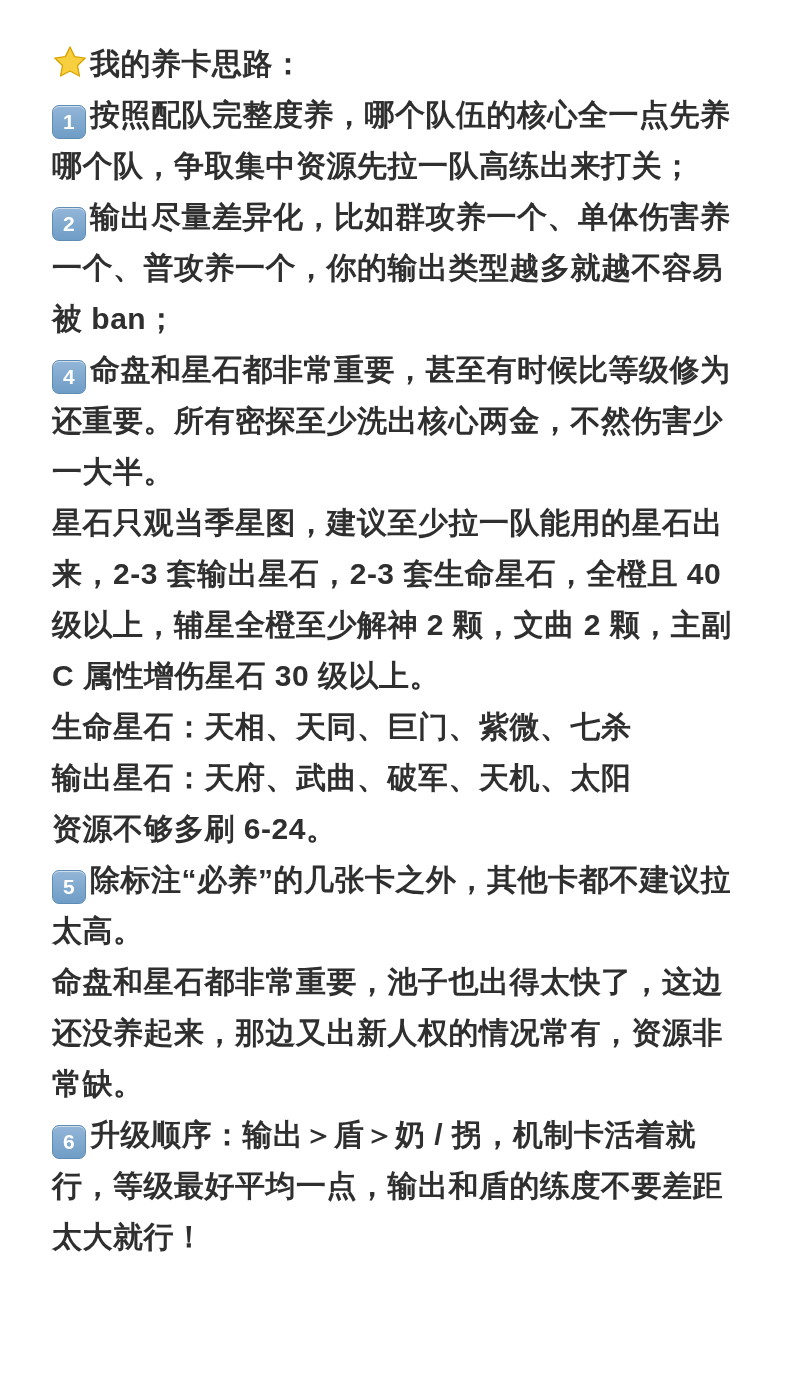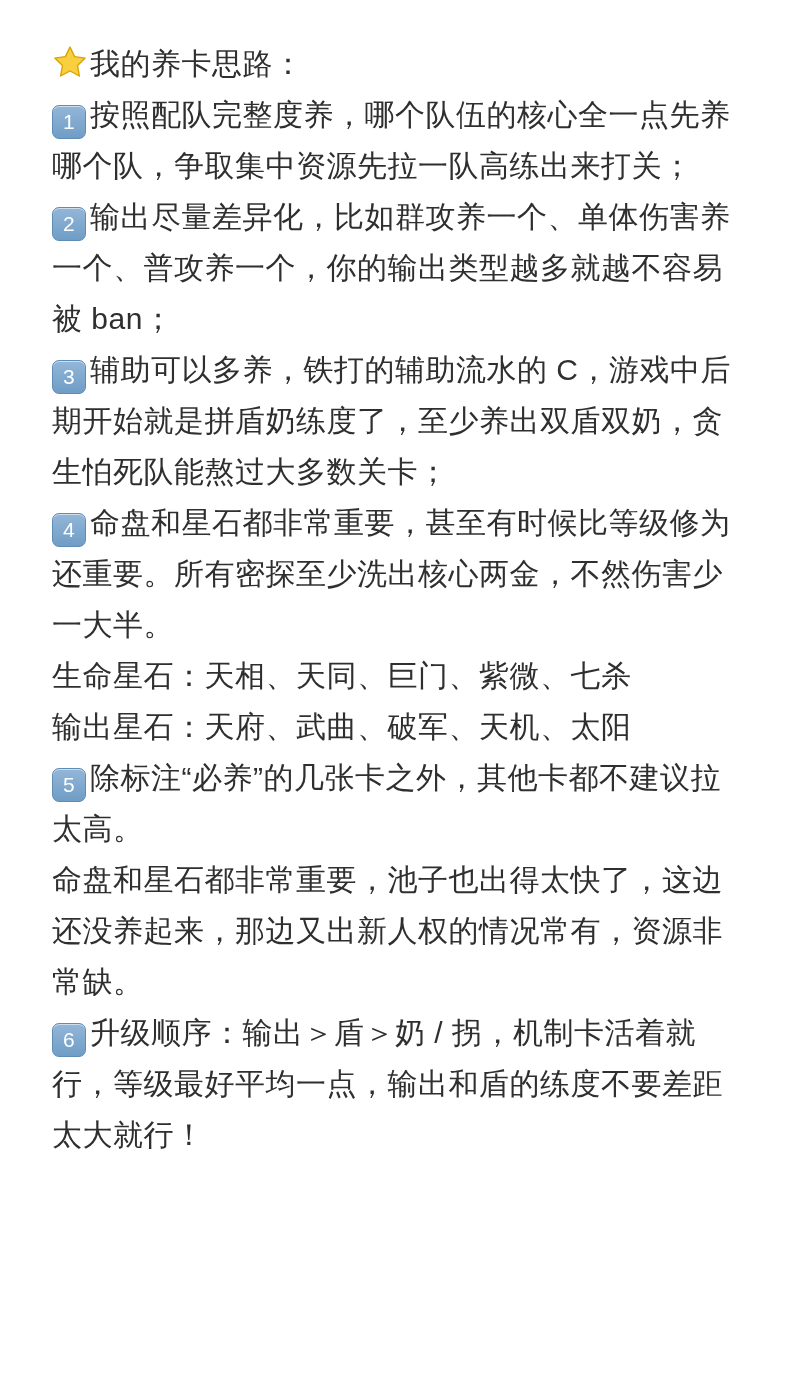--- a/index.html
+++ b/index.html
@@ -21,20 +21,21 @@
     background: #ffffff;
   }
   .para {
     font-size: 30px;
     line-height: 51px;
     letter-spacing: 0.5px;
     color: #2f2f2f;
     margin: 0;
     text-align: left;
     word-break: break-word;
+    font-weight: bold;
   }
   .star-icon {
     display: inline-block;
     width: 36px;
     height: 36px;
     vertical-align: -6px;
     margin-right: 2px;
   }
   .num-badge {
     display: inline-block;
@@ -67,30 +68,29 @@
   </p>
 
   <p class="para">
     <span class="num-badge">1</span><span>按照配队完整度养，哪个队伍的核心全一点先养哪个队，争取集中资源先拉一队高练出来打关；</span>
   </p>
 
   <p class="para">
     <span class="num-badge">2</span><span>输出尽量差异化，比如群攻养一个、单体伤害养一个、普攻养一个，你的输出类型越多就越不容易被 ban；</span>
   </p>
 
-  <p class="para">
-    <span class="num-badge">3</span><span>辅助可以多养，铁打的辅助流水的 C，游戏中后期开始就是拼盾奶练度了，至少养出双盾双奶，贪生怕死队能熬过大多数关卡；</span>
-  </p>
 
   <p class="para">
     <span class="num-badge">4</span><span>命盘和星石都非常重要，甚至有时候比等级修为还重要。所有密探至少洗出核心两金，不然伤害少一大半。</span>
   </p>
 
+  <p class="para">星石只观当季星图，建议至少拉一队能用的星石出来，2-3 套输出星石，2-3 套生命星石，全橙且 40 级以上，辅星全橙至少解神 2 颗，文曲 2 颗，主副 C 属性增伤星石 30 级以上。</p>
   <p class="para">生命星石：天相、天同、巨门、紫微、七杀</p>
   <p class="para">输出星石：天府、武曲、破军、天机、太阳</p>
+  <p class="para">资源不够多刷 6-24。</p>
 
   <p class="para">
     <span class="num-badge">5</span><span>除标注“必养”的几张卡之外，其他卡都不建议拉太高。</span>
   </p>
 
   <p class="para">命盘和星石都非常重要，池子也出得太快了，这边还没养起来，那边又出新人权的情况常有，资源非常缺。</p>
 
   <p class="para">
     <span class="num-badge">6</span><span>升级顺序：输出＞盾＞奶 / 拐，机制卡活着就行，等级最好平均一点，输出和盾的练度不要差距太大就行！</span>
   </p>

